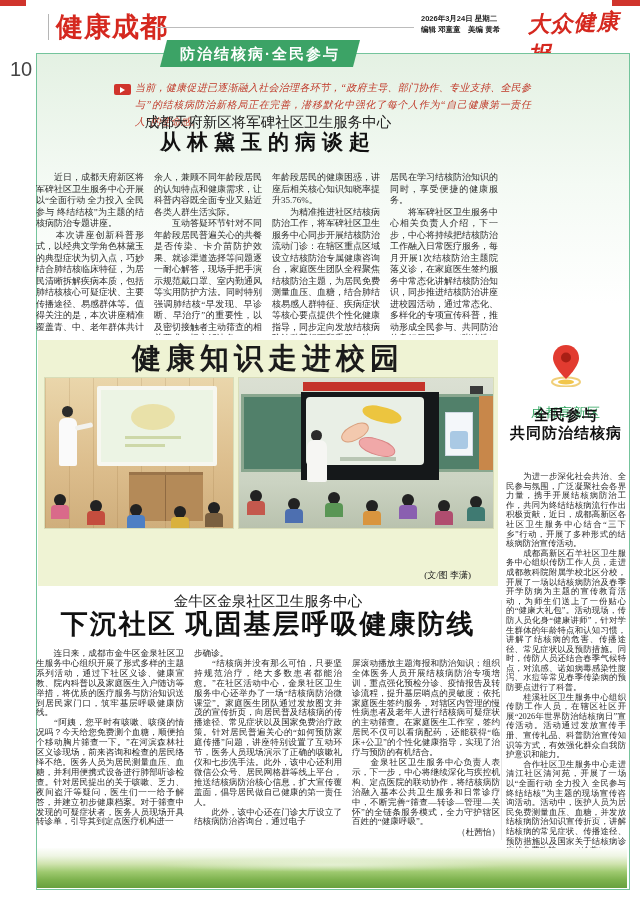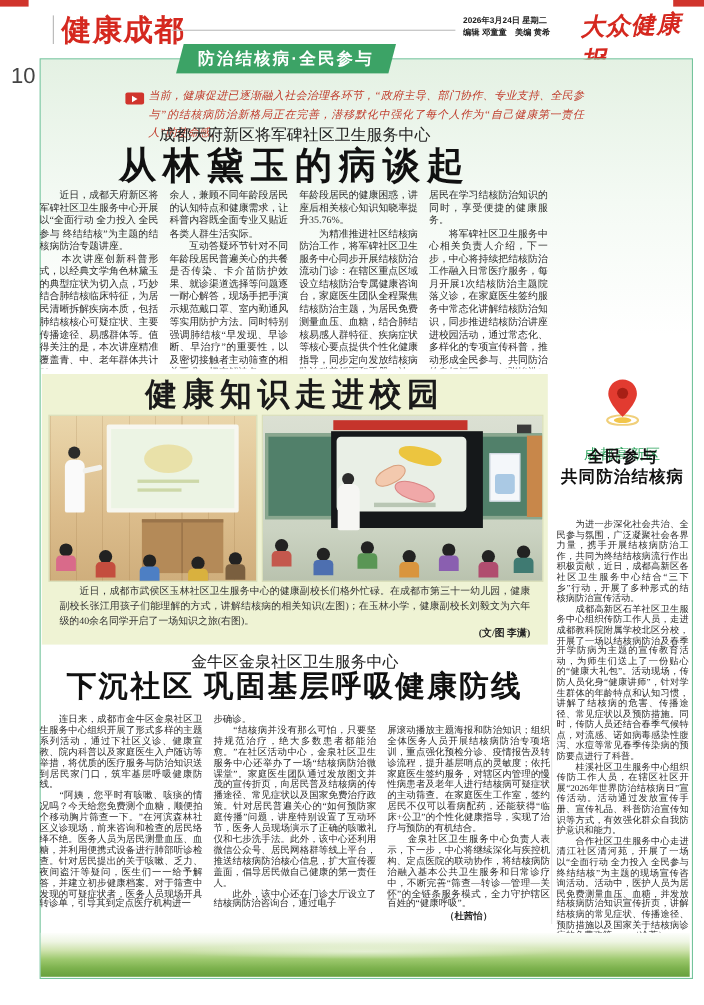--- a/index.html
+++ b/index.html
@@ -39,21 +39,21 @@
               border-radius:2px;}
   .quote-icon:after{content:"";position:absolute;left:6px;top:2.5px;width:0;height:0;
               border-left:5px solid #fff;border-top:3px solid transparent;border-bottom:3px solid transparent;}
   .quote-text{position:absolute;left:135px;top:79px;width:396px;font-size:10px;line-height:17px;
               color:#c03a2a;text-align:justify;white-space:pre-line;font-style:italic;}
 
   
   .a1-kicker{position:absolute;left:36px;top:113px;width:464px;text-align:center;
              font-size:14.5px;color:#222;}
   .a1-title{position:absolute;left:36px;top:128px;width:464px;text-align:center;
-            font-size:34px;font-weight:bold;color:#111;letter-spacing:6px;}
+            font-size:21px;font-weight:bold;color:#111;letter-spacing:6px;}
   .a1-cols{position:absolute;left:36px;top:172px;width:464px;height:163px;display:flex;gap:10px;
            overflow:hidden;}
   .a1-col{width:108px;font-size:9px;line-height:11.5px;text-align:justify;white-space:pre-line;
           overflow:hidden;}
 
   
   .panel{position:absolute;left:38px;top:340px;width:460px;height:246px;background:#eff3d4;}
   .panel-title{position:absolute;left:38px;top:339px;width:460px;text-align:center;
                font-size:29px;font-weight:bold;color:#1a1a1a;letter-spacing:5px;}
   .photo{position:absolute;top:377px;height:150px;overflow:hidden;border:1px solid #d8ddb8;}
@@ -90,30 +90,30 @@
   .germ2{left:34px;top:28px;width:28px;height:13px;background:#f3c9ae;border:1px solid #d9a07e;transform:rotate(-28deg);}
   .germ3{left:52px;top:42px;width:36px;height:14px;background:#f0a8a8;border:1px solid #d98585;transform:rotate(18deg);}
   .pr-caption-bar{position:absolute;left:34px;top:60px;width:56px;height:4px;background:#b9c6b4;}
   .pr-poster{position:absolute;left:206px;top:34px;width:26px;height:42px;background:#f4f7fa;border:1px solid #cfd8e2;}
   .pr-poster:after{content:"";position:absolute;left:4px;top:18px;width:18px;height:18px;background:#aac9e4;border-radius:3px;}
   .pr-door{position:absolute;left:240px;top:18px;width:14px;height:74px;background:#c8874a;}
   .pr-teacher-body{position:absolute;left:68px;top:62px;width:20px;height:42px;background:#f6f6f3;
      border-radius:7px 7px 2px 2px;}
   .caption-box{position:absolute;left:54px;top:531px;width:428px;height:52px;}
   .caption-text{font-size:9px;line-height:13.5px;text-align:justify;white-space:pre-line;color:#333;}
-  .caption-credit{position:absolute;right:0;bottom:1px;font-size:9px;font-weight:bold;color:#222;
+  .caption-credit{position:absolute;right:11px;bottom:1px;font-size:9px;font-weight:normal;color:#222;
      background:#eff3d4;padding-left:6px;}
 
   
   .a2-kicker{position:absolute;left:36px;top:592px;width:464px;text-align:center;font-size:14.5px;color:#222;}
   .a2-title{position:absolute;left:36px;top:606px;width:464px;text-align:center;
             font-size:27px;font-weight:bold;color:#111;letter-spacing:2px;}
   .a2-cols{position:absolute;left:36px;top:649px;width:464px;height:198px;display:flex;gap:10px;overflow:hidden;}
   .a2-col{width:148px;font-size:8.6px;line-height:9.9px;text-align:justify;white-space:pre-line;overflow:hidden;}
-  .a2-byline{text-align:center;font-weight:bold;font-size:8.6px;line-height:11px;}
+  .a2-byline{text-align:right;font-weight:normal;font-size:8.6px;line-height:11px;}
 
   .divider-v{position:absolute;left:501px;top:600px;width:1px;height:240px;background:#e6e6e6;}
 
   
   .sb-pin{position:absolute;left:549px;top:343px;width:34px;height:44px;}
   .sb-region{position:absolute;left:506px;top:404px;width:120px;text-align:center;font-size:13px;
              color:#2fa45e;letter-spacing:1px;font-family:"Liberation Sans",sans-serif;}
   .sb-title{position:absolute;left:506px;width:120px;text-align:center;font-size:15px;font-weight:bold;
             color:#111;letter-spacing:1px;}
   .sb-title1{top:406px;} .sb-title2{top:424px;}
@@ -239,21 +239,20 @@
       <div class="k-head"></div>
       <div class="k-body" style="background:#b04d6f;"></div>
     </div>
   <div class="kid" style="left:228px;top:118px;">
       <div class="k-head"></div>
       <div class="k-body" style="background:#3f7a72;"></div>
     </div>
 </div>
 
 <div class="caption-box">
-  <div class="caption-text">　　近日，成都市武侯区玉林社区卫生服务中心的健康副校长们格外忙碌。在成都市第三十一幼儿园，健康副校长张江用孩子们能理解的方式，讲解结核病的相关知识(左图)；在玉林小学，健康副校长刘毅文为六年级的40余名同学开启了一场知识之旅(右图)。</div>
   <div class="caption-credit">(文/图 李潇)</div>
 </div>
 
 <div class="a2-kicker">金牛区金泉社区卫生服务中心</div>
 <div class="a2-title">下沉社区 巩固基层呼吸健康防线</div>
 <div class="a2-cols">
   <div class="a2-col">　　连日来，成都市金牛区金泉社区卫生服务中心组织开展了形式多样的主题系列活动，通过下社区义诊、健康宣教、院内科普以及家庭医生入户随访等举措，将优质的医疗服务与防治知识送到居民家门口，筑牢基层呼吸健康防线。
 　　“阿姨，您平时有咳嗽、咳痰的情况吗？今天给您免费测个血糖，顺便拍个移动胸片筛查一下。”在河滨森林社区义诊现场，前来咨询和检查的居民络绎不绝。医务人员为居民测量血压、血糖，并利用便携式设备进行肺部听诊检查。针对居民提出的关于咳嗽、乏力、夜间盗汗等疑问，医生们一一给予解答，并建立初步健康档案。对于筛查中发现的可疑症状者，医务人员现场开具转诊单，引导其到定点医疗机构进一</div>
   <div class="a2-col">步确诊。
 　　“结核病并没有那么可怕，只要坚持规范治疗，绝大多数患者都能治愈。”在社区活动中心，金泉社区卫生服务中心还举办了一场“结核病防治微课堂”。家庭医生团队通过发放图文并茂的宣传折页，向居民普及结核病的传播途径、常见症状以及国家免费治疗政策。针对居民普遍关心的“如何预防家庭传播”问题，讲座特别设置了互动环节，医务人员现场演示了正确的咳嗽礼仪和七步洗手法。此外，该中心还利用微信公众号、居民网格群等线上平台，推送结核病防治核心信息，扩大宣传覆盖面，倡导居民做自己健康的第一责任人。

